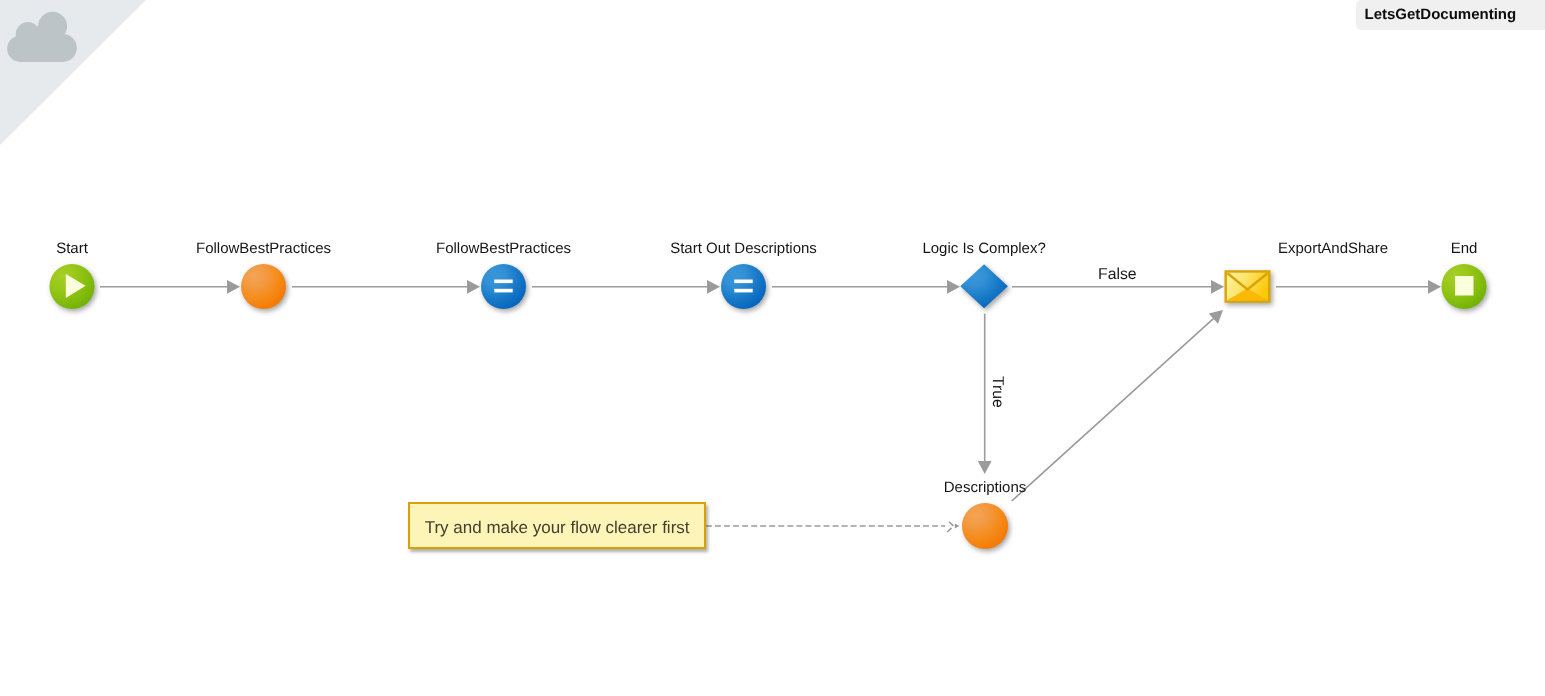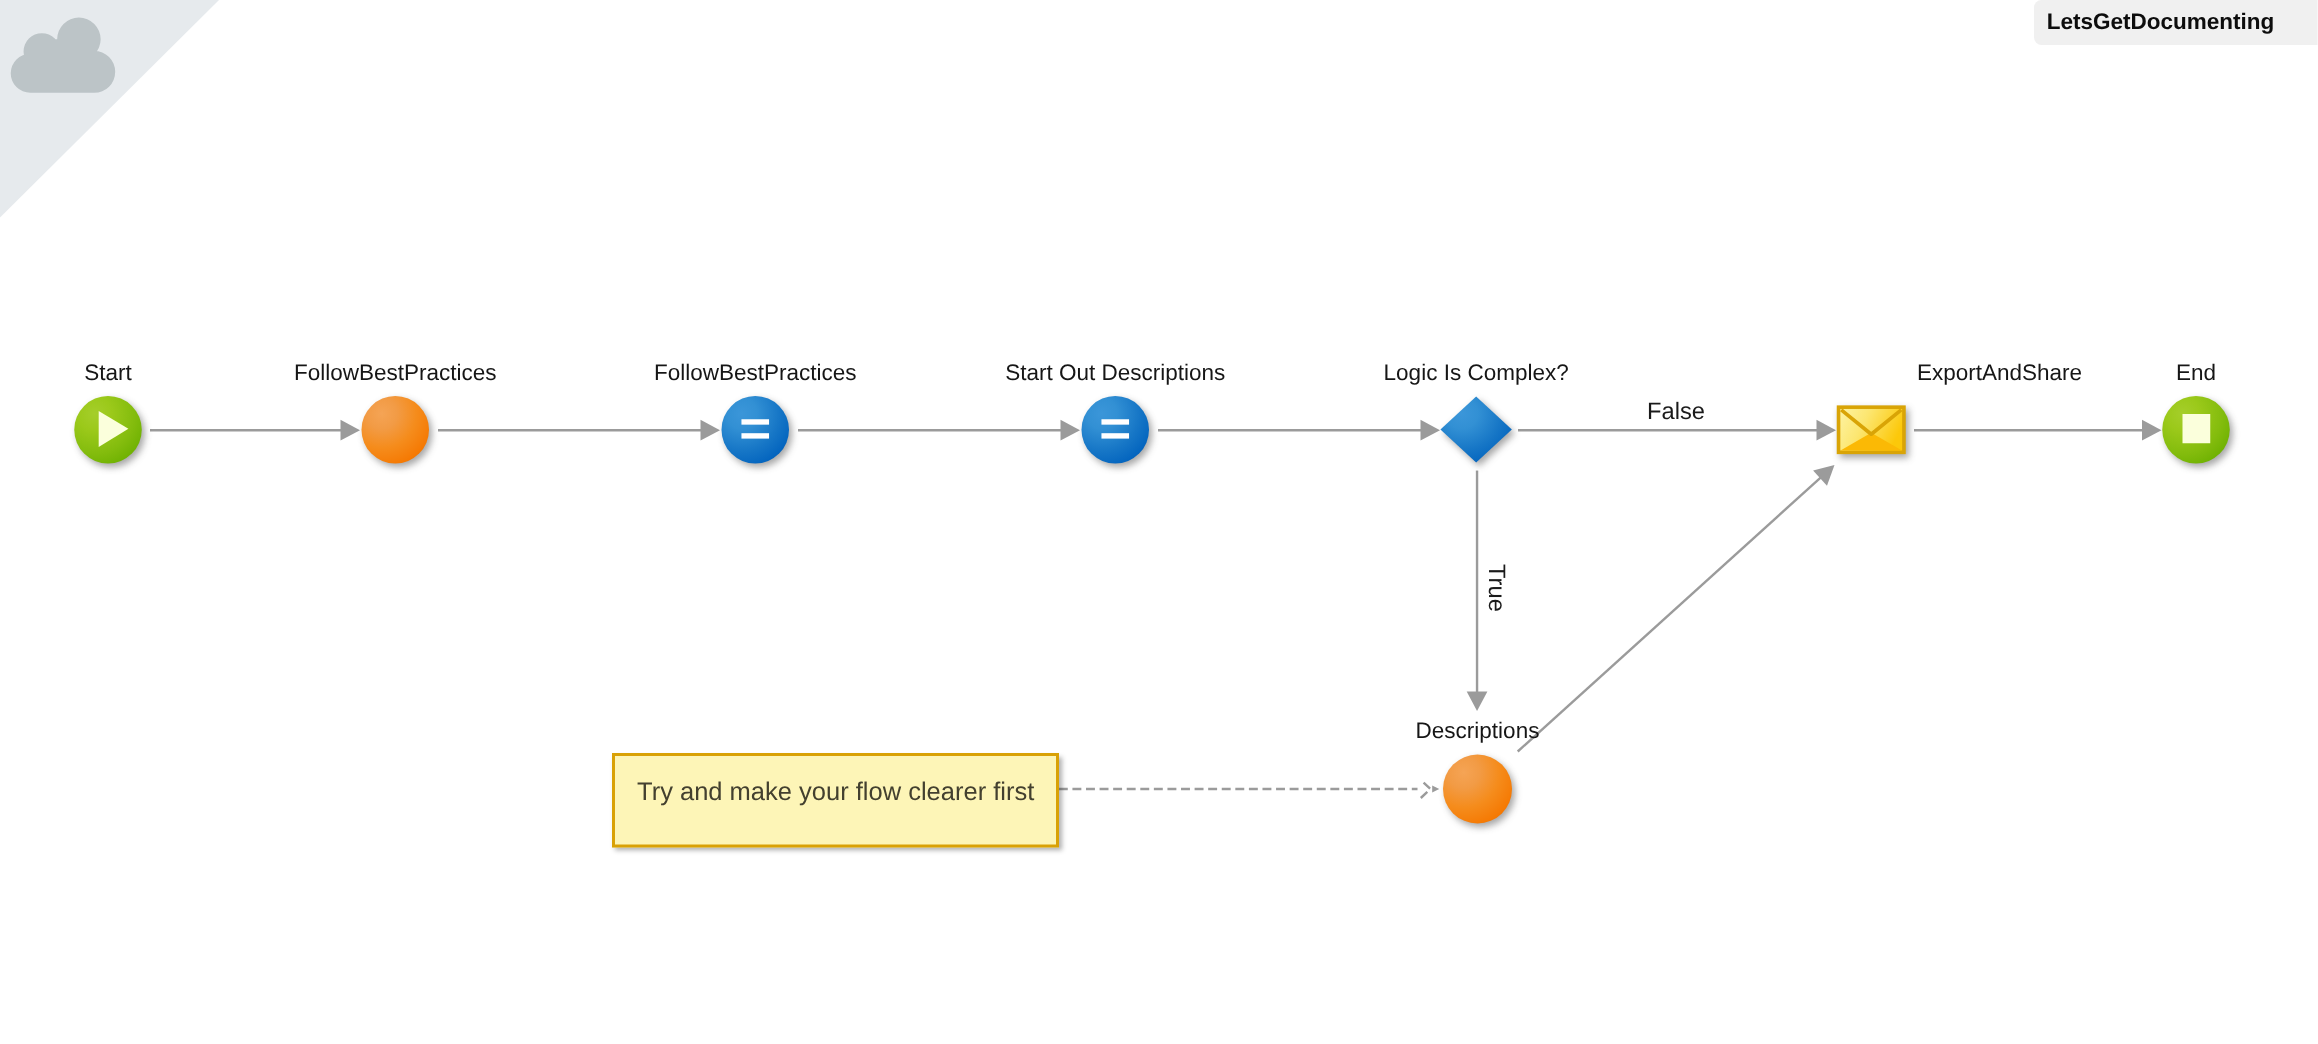--- a/index.html
+++ b/index.html
@@ -124,21 +124,21 @@
           <path fill="#fbffdc" d="M1455 276 h18.5 v19.5 h-18.5 Z"></path>
         </g>
         <g>
           <circle cx="985" cy="526" r="23" fill="url(#gOrange)" filter="url(#shadow)"></circle>
         </g>
       </g>
   </svg>
 
   <div id="title-chip">LetsGetDocumenting</div>
 
-  <div id="comment-box" style="left: 408px; top: 502px; width: 298px; height: 63px;">
+  <div id="comment-box" style="left: 408px; top: 502px; width: 298px; height: 47px;">
     <div id="comment-text">Try and make your flow clearer first</div>
   </div>
 
   <div id="labels">
       <div class="nodelabel" style="left: 72px; top: 239px;">Start</div>
       <div class="nodelabel" style="left: 263.5px; top: 239px;">FollowBestPractices</div>
       <div class="nodelabel" style="left: 503.5px; top: 239px;">FollowBestPractices</div>
       <div class="nodelabel" style="left: 743.5px; top: 239px;">Start Out Descriptions</div>
       <div class="nodelabel" style="left: 984.1px; top: 239.3px;">Logic Is Complex?</div>
       <div class="nodelabel" style="left: 1285px; top: 238.5px; margin-left: 48px;">ExportAndShare</div>

